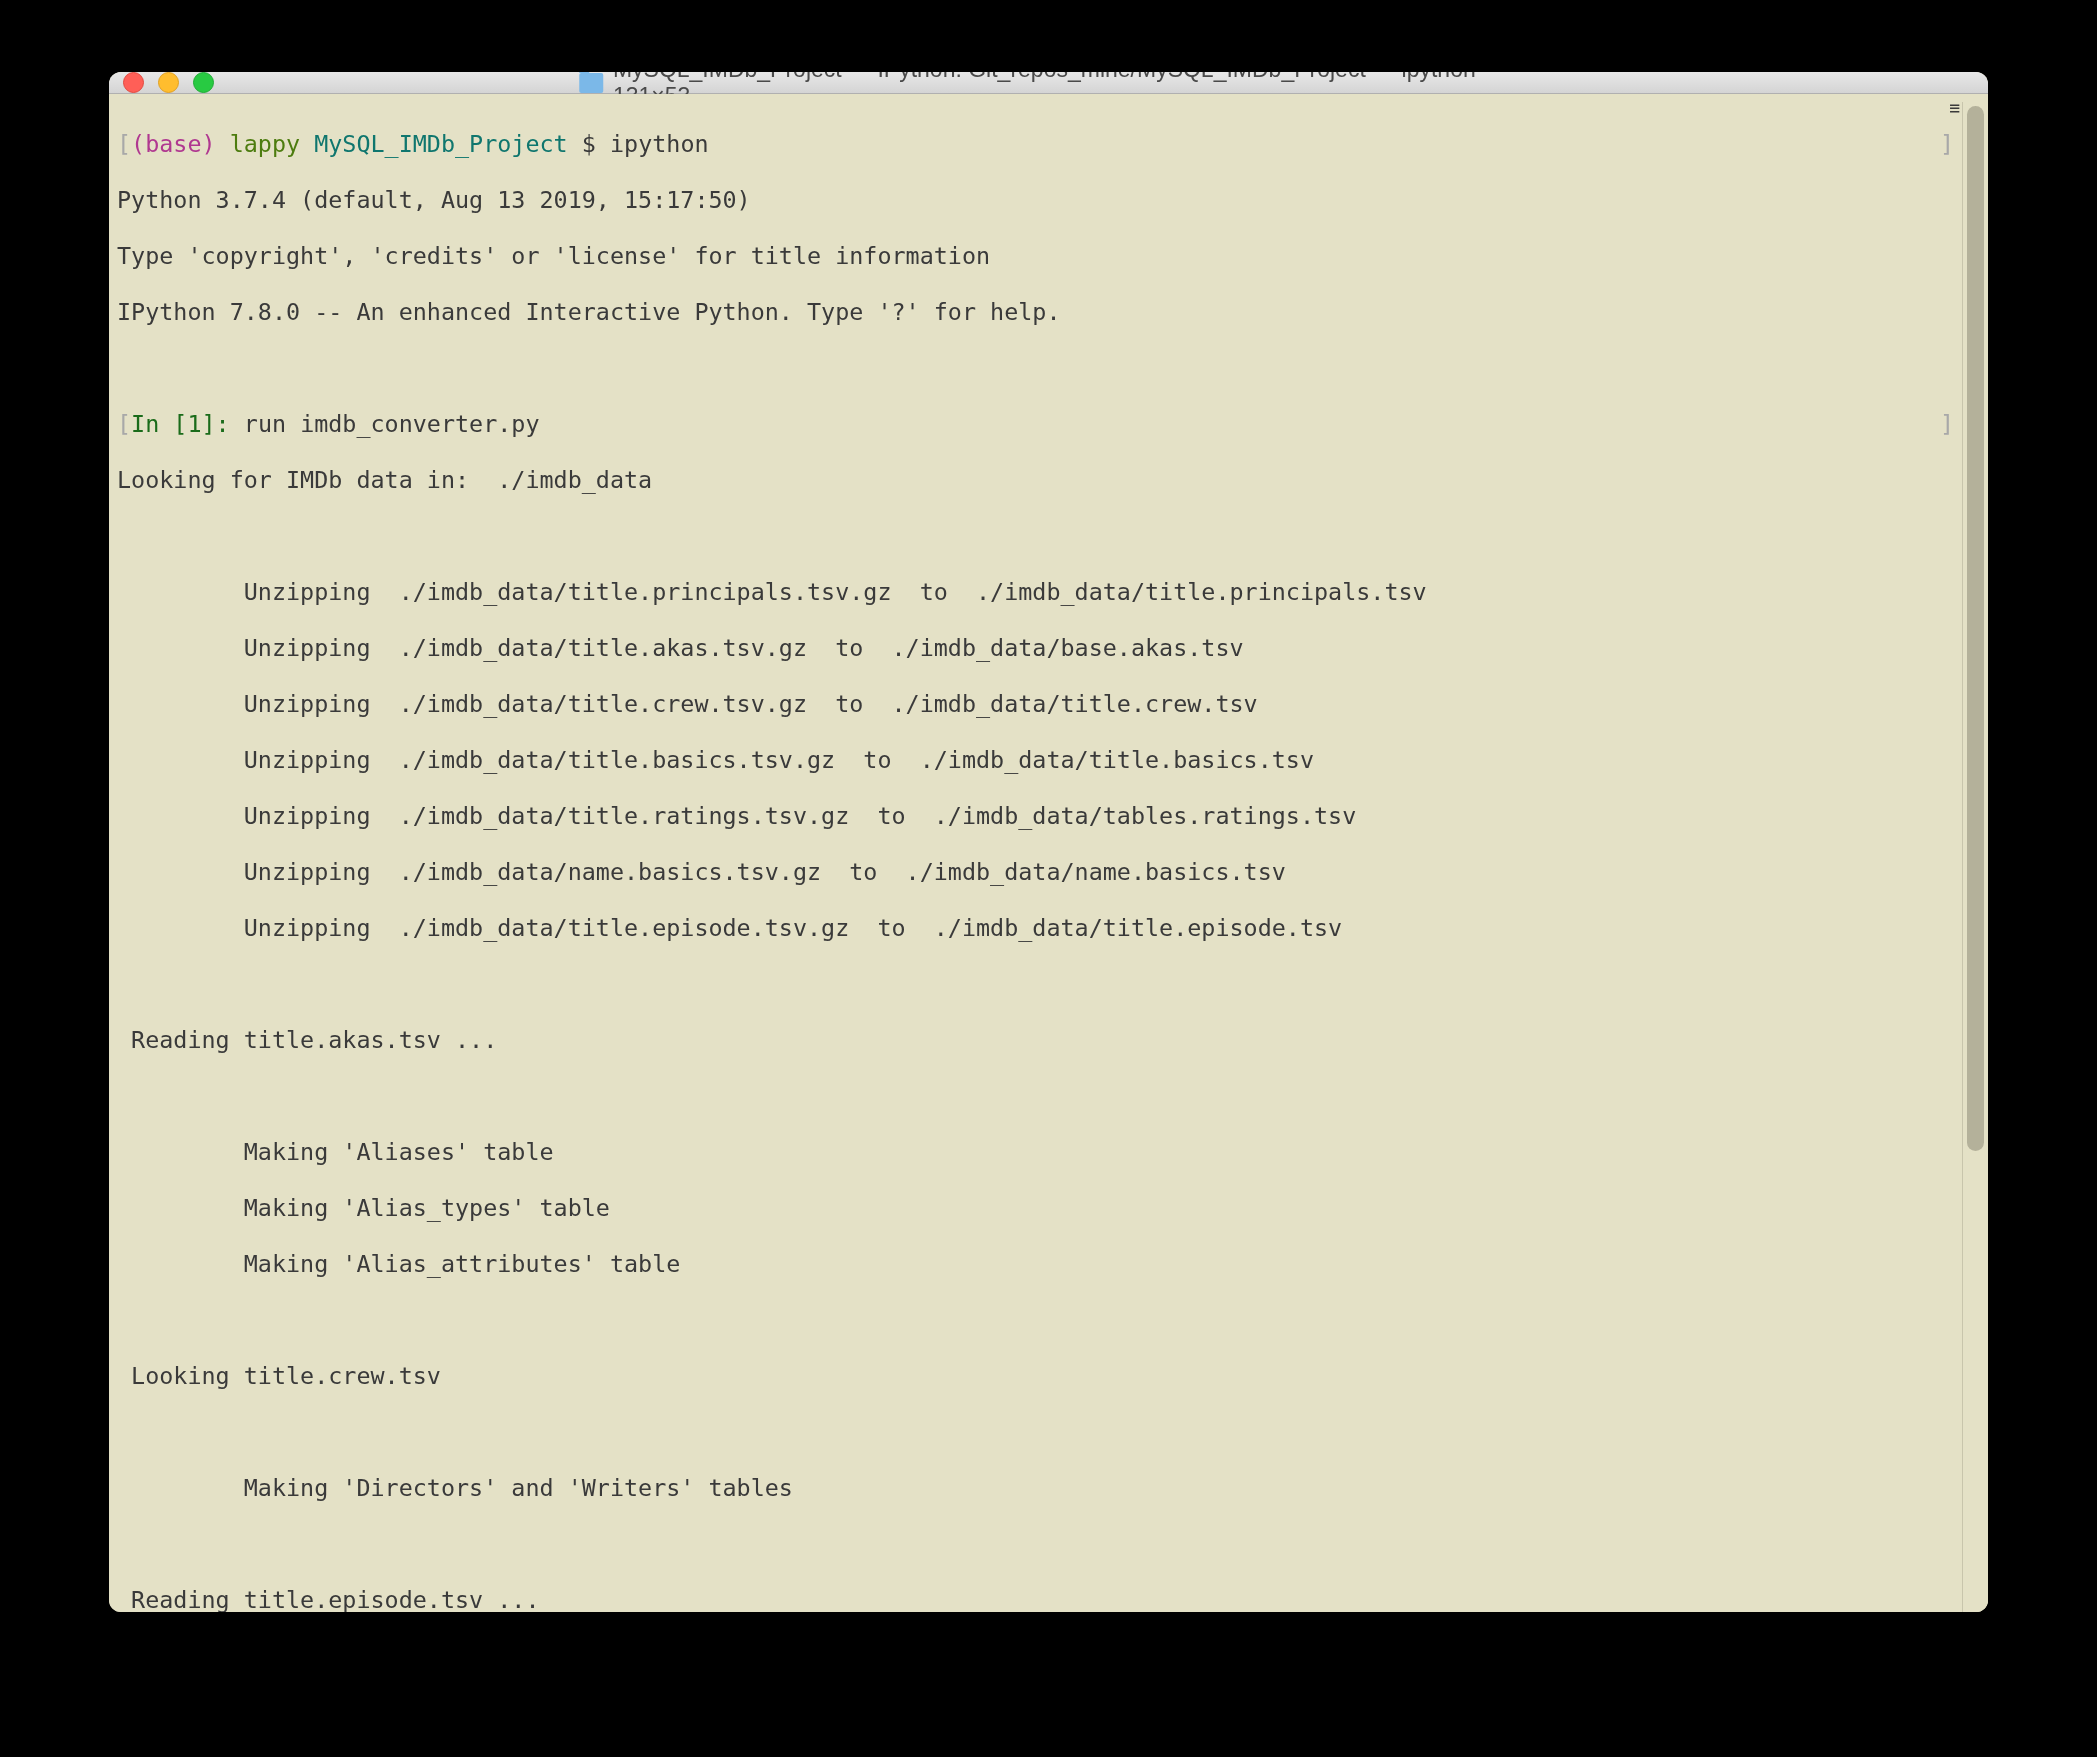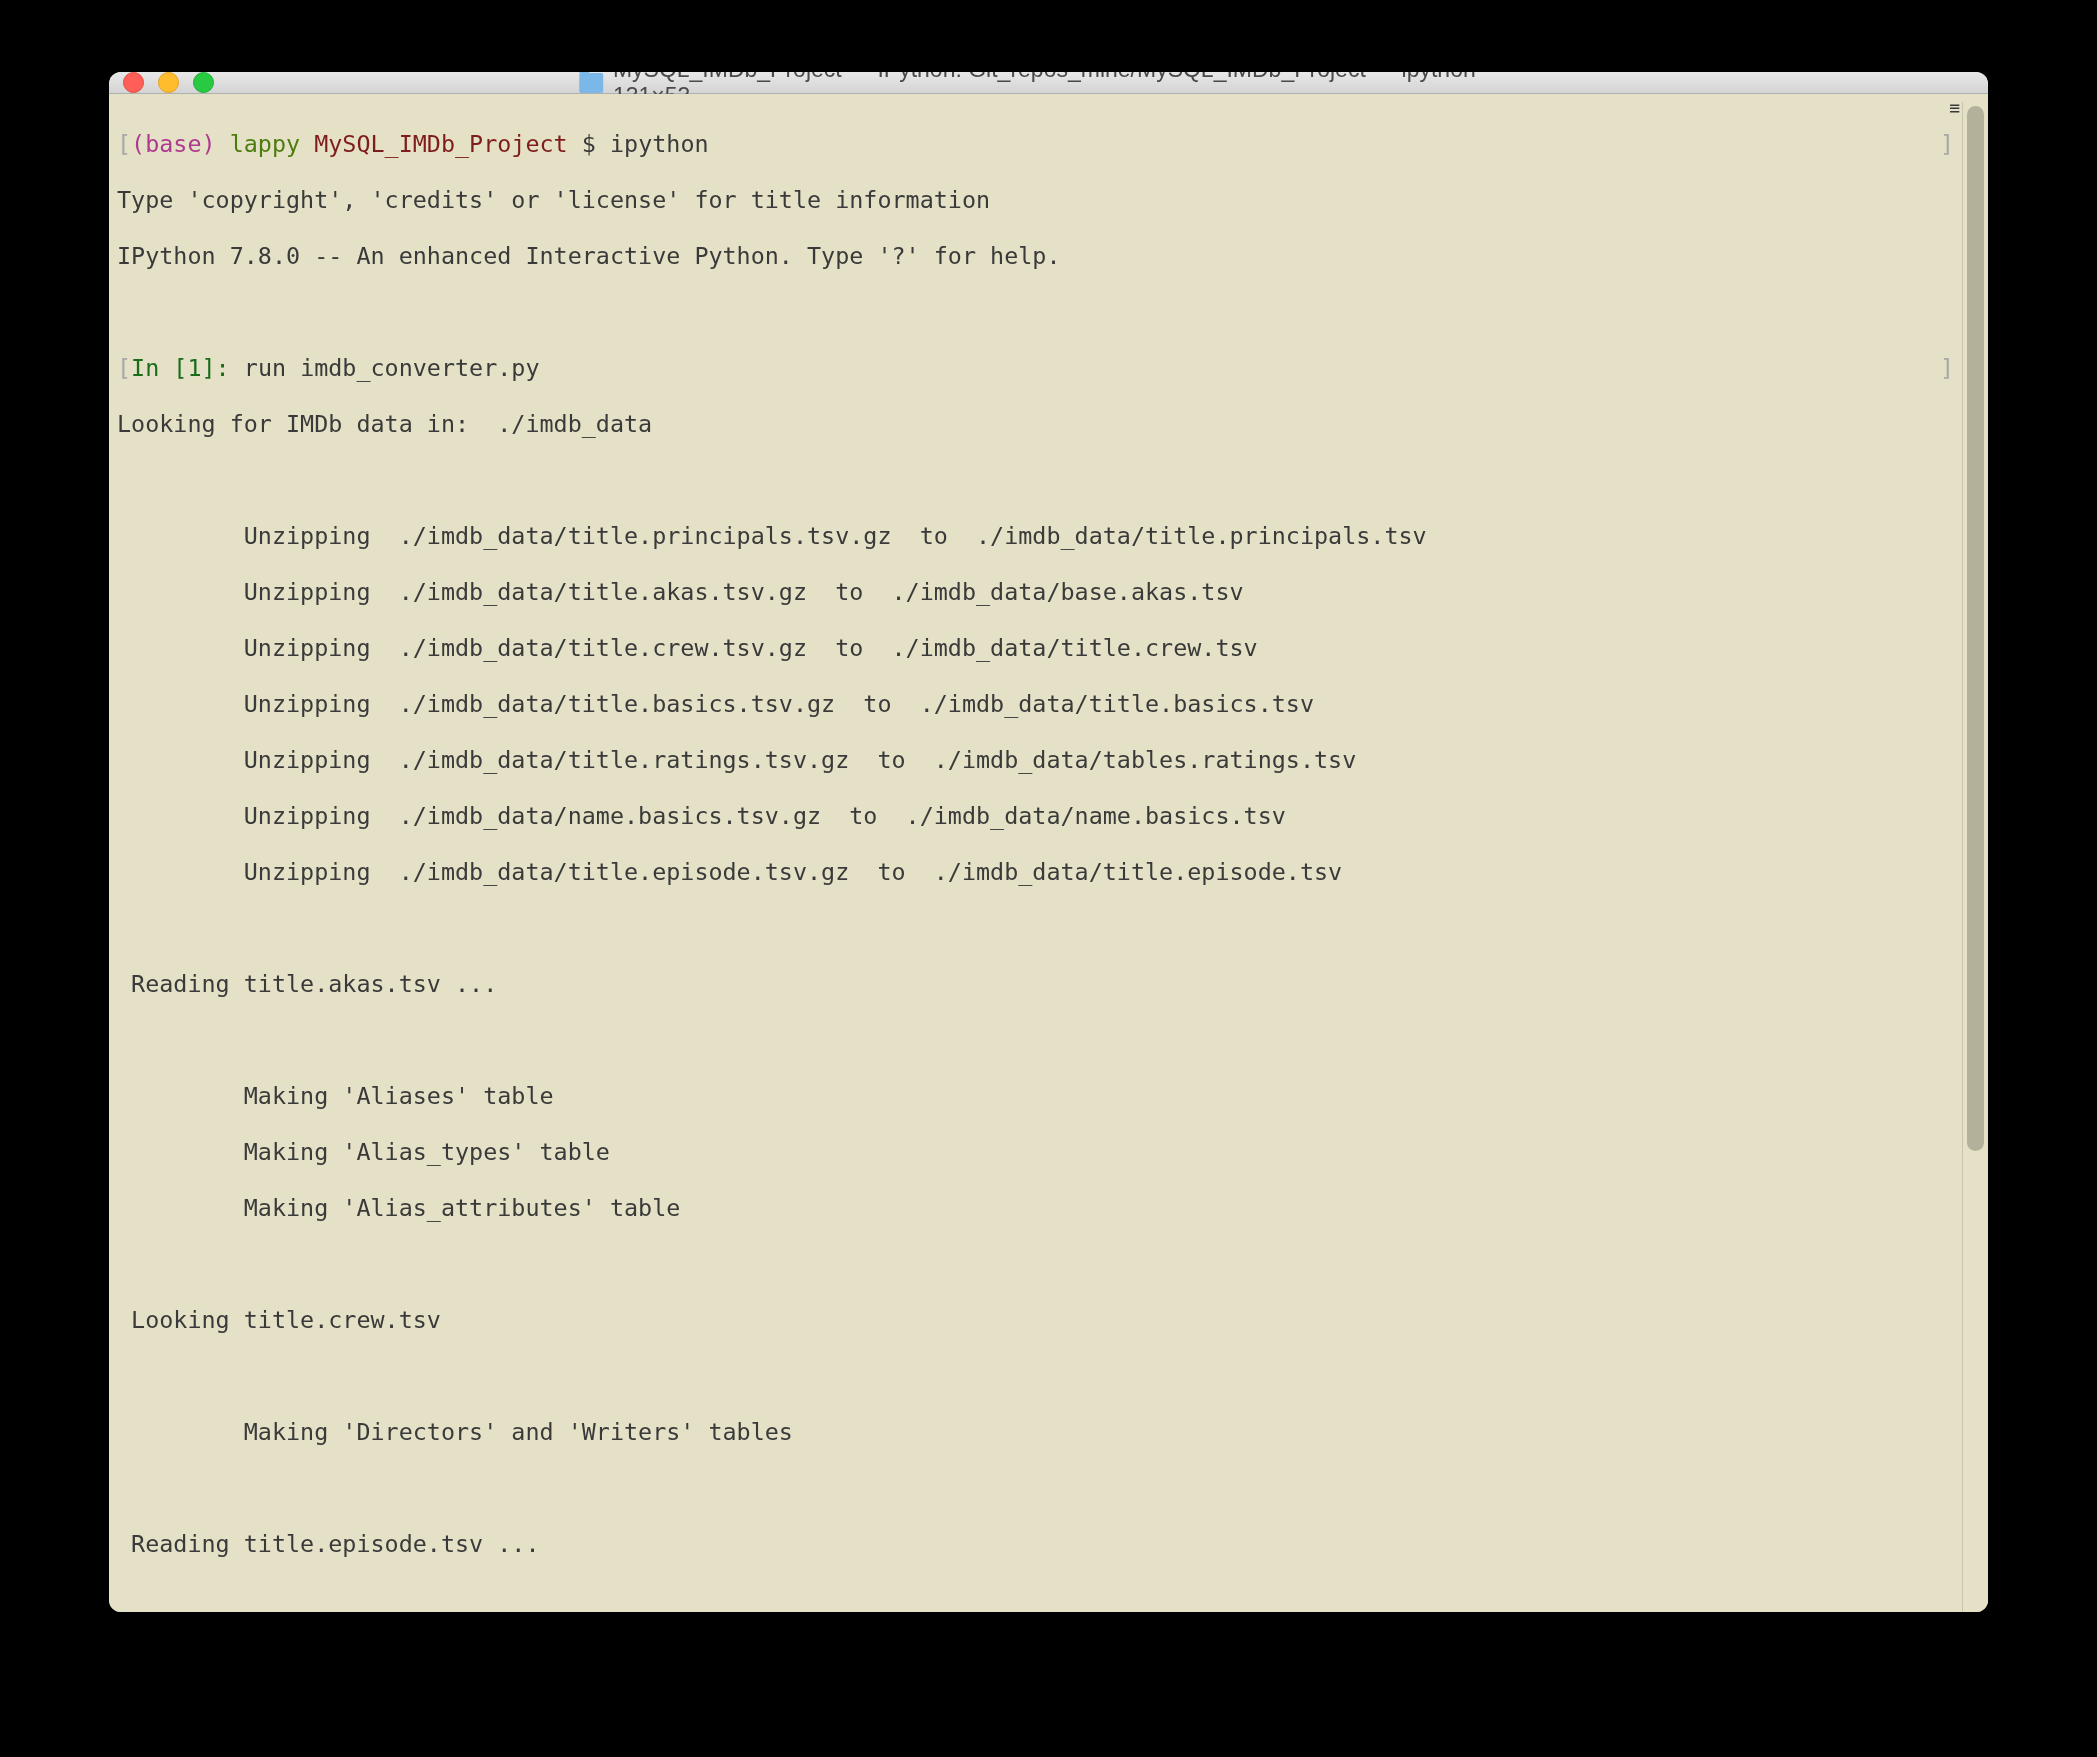--- a/index.html
+++ b/index.html
@@ -110,21 +110,21 @@
     .scroll-icon {
       position: absolute;
       top: 0;
       right: 28px;
       font-size: 18px;
       color: #3a3a3a;
     }
     .c-bracket { color: #a8a8a8; }
     .c-base { color: #b03890; }
     .c-lappy { color: #4d7c0f; }
-    .c-path { color: #7f1d1d; }
+    .c-path { color: #0f766e; }
     .c-dollar { color: #3a3a3a; }
     .c-darkgreen { color: #1a6b1a; font-weight: normal; }
     .line { display: block; min-height: 28px; }
     .right-bracket { color: #a8a8a8; float: right; margin-right: 8px; }
   </style>
 </head>
 <body>
 
 <div class="window">
   <div class="titlebar">
@@ -134,20 +134,21 @@
       <div class="traffic-light tl-max"></div>
     </div>
     <div class="titlebar-title">
       <span class="folder-icon"></span>
       <span>MySQL_IMDb_Project — IPython: Git_repos_mine/MySQL_IMDb_Project — ipython — 131×53</span>
     </div>
   </div>
   <div class="terminal-body">
     <div class="terminal-content">
 <span class="line"><span class="c-bracket">[</span><span class="c-base">(base)</span> <span class="c-lappy">lappy</span> <span class="c-path">MySQL_IMDb_Project</span> <span class="c-dollar">$</span> <span>ipython</span><span class="right-bracket">]</span></span>
+<span class="line">Python 3.7.4 (default, Aug 13 2019, 15:17:50)</span>
 <span class="line">Type 'copyright', 'credits' or 'license' for title information</span>
 <span class="line">IPython 7.8.0 -- An enhanced Interactive Python. Type '?' for help.</span>
 <span class="line"> </span>
 <span class="line"><span class="c-bracket">[</span><span class="c-darkgreen">In [<span>1</span>]:</span> <span>run imdb_converter.py</span><span class="right-bracket">]</span></span>
 <span class="line">Looking for IMDb data in:  ./imdb_data</span>
 <span class="line"> </span>
 <span class="line">         Unzipping  ./imdb_data/title.principals.tsv.gz  to  ./imdb_data/title.principals.tsv</span>
 <span class="line">         Unzipping  ./imdb_data/title.akas.tsv.gz  to  ./imdb_data/base.akas.tsv</span>
 <span class="line">         Unzipping  ./imdb_data/title.crew.tsv.gz  to  ./imdb_data/title.crew.tsv</span>
 <span class="line">         Unzipping  ./imdb_data/title.basics.tsv.gz  to  ./imdb_data/title.basics.tsv</span>

